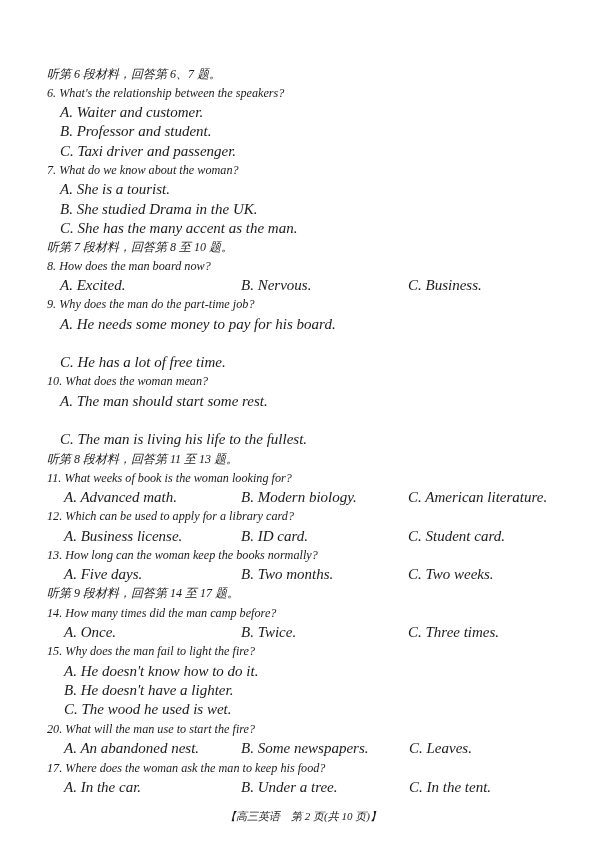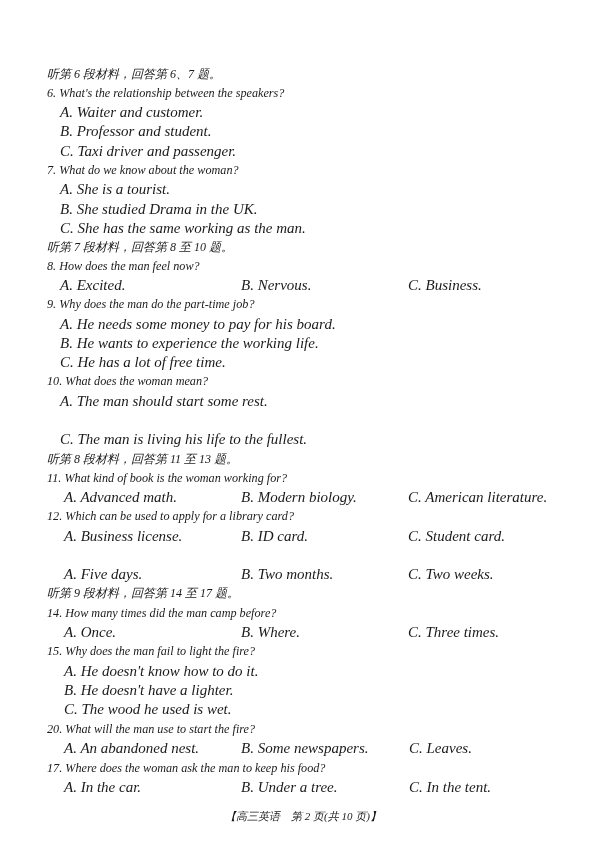--- a/index.html
+++ b/index.html
@@ -17,52 +17,52 @@
 <div class="page">
 
   <div class="line section" style="top:61px">听第 6 段材料，回答第 6、7 题。</div>
   <div class="line" style="top:80px"><span>6.</span> <span>What's the relationship between the speakers?</span></div>
   <div class="opt" style="top:99px;left:60px">A. Waiter and customer.</div>
   <div class="opt" style="top:138px;left:60px">C. Taxi driver and passenger.</div>
   <div class="opt" style="top:118px;left:60px">B. Professor and student.</div>
   <div class="line" style="top:157px"><span>7.</span> <span>What do we know about the woman?</span></div>
   <div class="opt" style="top:176px;left:60px">A. She is a tourist.</div>
   <div class="opt" style="top:196px;left:60px">B. She studied Drama in the UK.</div>
-  <div class="opt" style="top:215px;left:60px">C. She has the same working as the man.</div>
+  <div class="opt" style="top:215px;left:60px">C. She has the many accent as the man.</div>
 
   <div class="line section" style="top:234px">听第 7 段材料，回答第 8 至 10 题。</div>
-  <div class="line" style="top:253px"><span>8.</span> <span>How does the man feel now?</span></div>
+  <div class="line" style="top:253px"><span>8.</span> <span>How does the man board now?</span></div>
   <div class="opt" style="top:272px;left:60px">A. Excited.</div>
   <div class="opt" style="top:272px;left:241px">B. Nervous.</div>
   <div class="opt" style="top:272px;left:408px">C. Business.</div>
   <div class="line" style="top:291px"><span>9.</span> <span>Why does the man do the part-time job?</span></div>
   <div class="opt" style="top:311px;left:60px">A. He needs some money to pay for his board.</div>
-  <div class="opt" style="top:330px;left:60px">B. He wants to experience the working life.</div>
   <div class="opt" style="top:349px;left:60px">C. He has a lot of free time.</div>
   <div class="line" style="top:368px"><span>10.</span> <span>What does the woman mean?</span></div>
   <div class="opt" style="top:388px;left:60px">A. The man should start some rest.</div>
   <div class="opt" style="top:426px;left:60px">C. The man is living his life to the fullest.</div>
 
   <div class="line section" style="top:446px">听第 8 段材料，回答第 11 至 13 题。</div>
-  <div class="line" style="top:465px"><span>11.</span> <span>What kind of book is the woman working for?</span></div>
+  <div class="line" style="top:465px"><span>11.</span> <span>What weeks of book is the woman looking for?</span></div>
   <div class="opt" style="top:484px;left:64px">A. Advanced math.</div>
   <div class="opt" style="top:484px;left:241px">B. Modern biology.</div>
   <div class="opt" style="top:484px;left:408px">C. American literature.</div>
   <div class="line" style="top:503px"><span>12.</span> <span>Which can be used to apply for a library card?</span></div>
   <div class="opt" style="top:523px;left:64px">A. Business license.</div>
   <div class="opt" style="top:523px;left:241px">B. ID card.</div>
   <div class="opt" style="top:523px;left:408px">C. Student card.</div>
+  <div class="line" style="top:542px"><span>13.</span> <span>How long can the woman keep the books normally?</span></div>
   <div class="opt" style="top:561px;left:64px">A. Five days.</div>
   <div class="opt" style="top:561px;left:241px">B. Two months.</div>
   <div class="opt" style="top:561px;left:408px">C. Two weeks.</div>
 
   <div class="line section" style="top:580px">听第 9 段材料，回答第 14 至 17 题。</div>
   <div class="line" style="top:600px"><span>14.</span> <span>How many times did the man camp before?</span></div>
   <div class="opt" style="top:619px;left:64px">A. Once.</div>
-  <div class="opt" style="top:619px;left:241px">B. Where.</div>
+  <div class="opt" style="top:619px;left:241px">B. Twice.</div>
   <div class="opt" style="top:619px;left:408px">C. Three times.</div>
   <div class="line" style="top:638px"><span>15.</span> <span>Why does the man fail to light the fire?</span></div>
   <div class="opt" style="top:658px;left:64px">A. He doesn't know how to do it.</div>
   <div class="opt" style="top:677px;left:64px">B. He doesn't have a lighter.</div>
   <div class="opt" style="top:696px;left:64px">C. The wood he used is wet.</div>
   <div class="line" style="top:716px"><span>20.</span> <span>What will the man use to start the fire?</span></div>
   <div class="opt" style="top:735px;left:64px">A. An abandoned nest.</div>
   <div class="opt" style="top:735px;left:241px">B. Some newspapers.</div>
   <div class="opt" style="top:735px;left:409px">C. Leaves.</div>
   <div class="line" style="top:755px"><span>17.</span> <span>Where does the woman ask the man to keep his food?</span></div>

